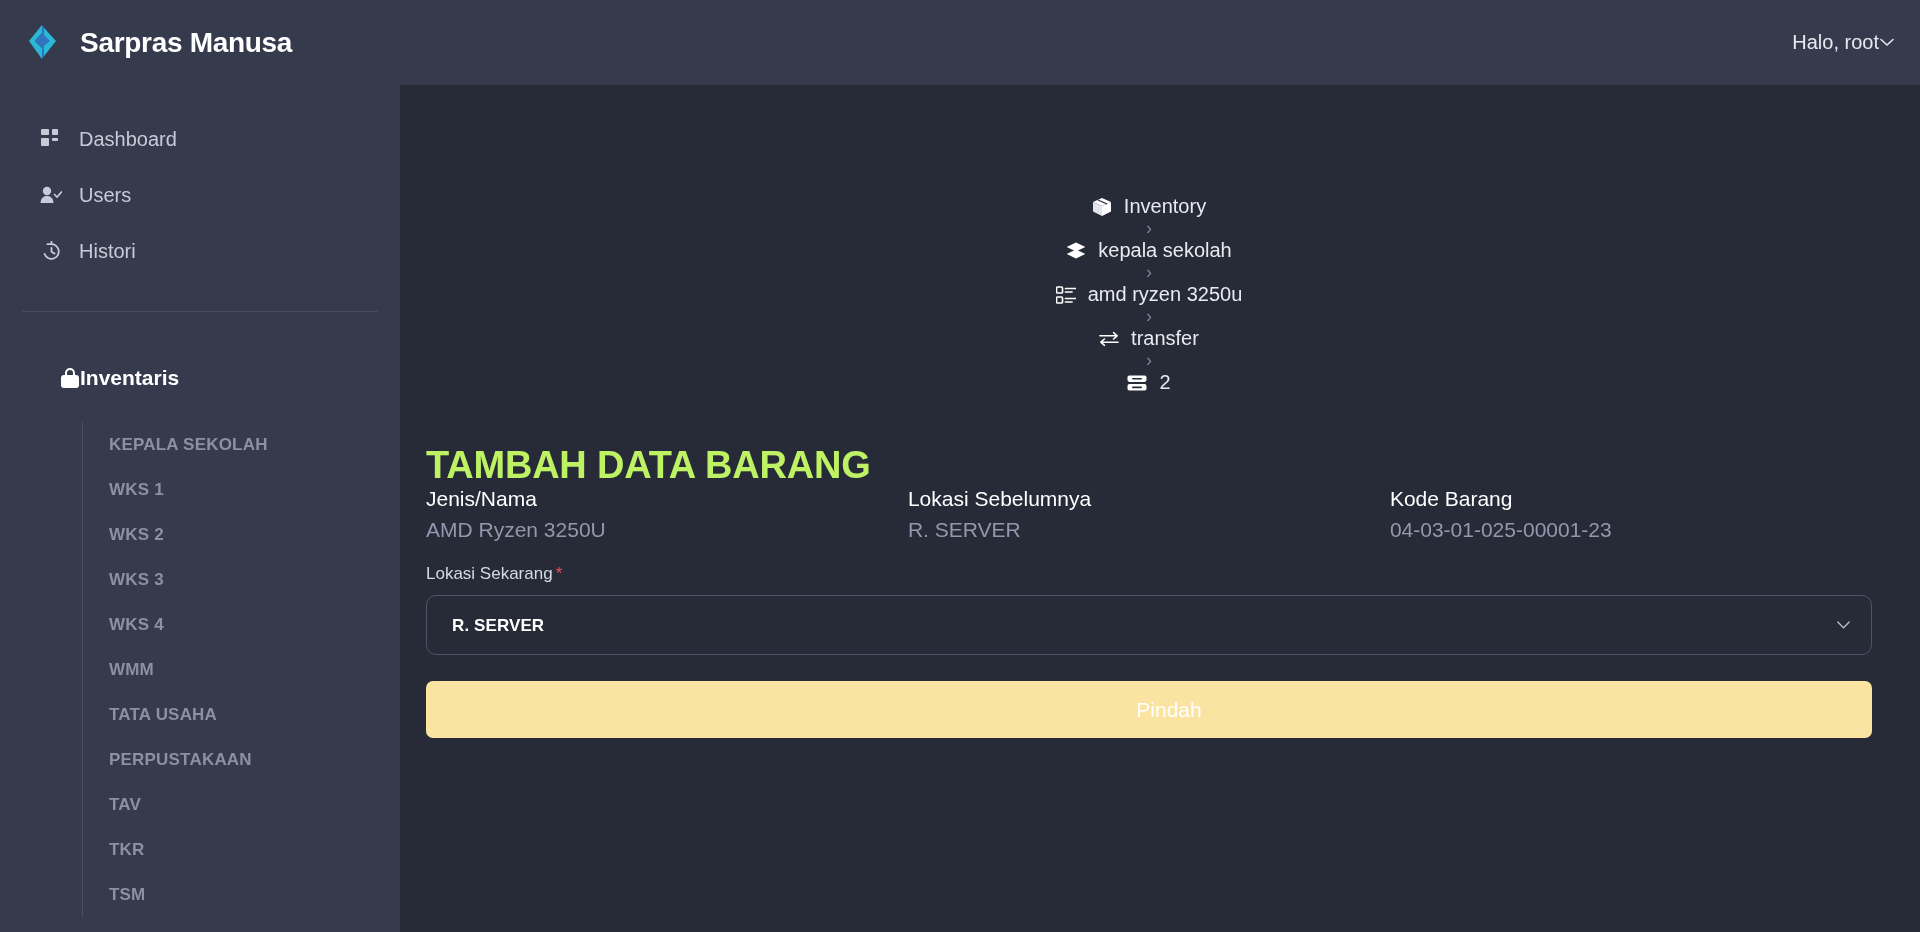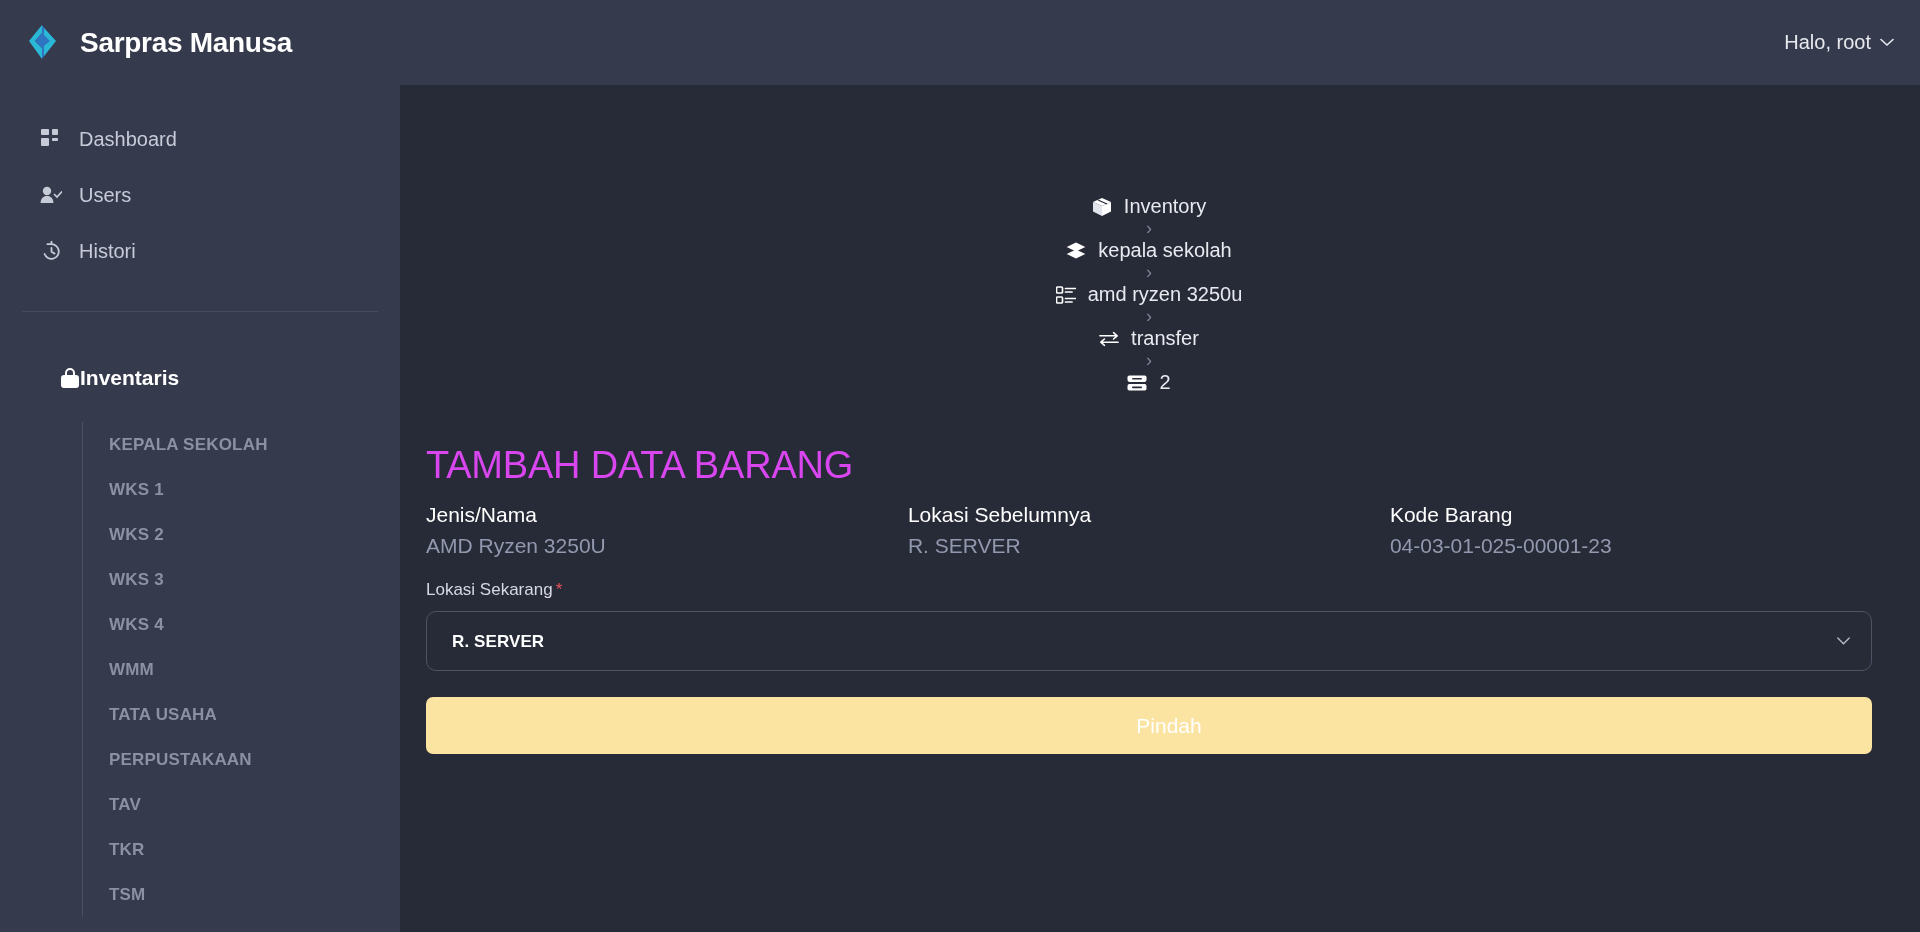--- a/index.html
+++ b/index.html
@@ -21,21 +21,21 @@
     position: relative; z-index: 5;
   }
   .brand { display: flex; align-items: center; gap: 16px; }
   .brand-logo { width: 42px; height: 42px; display:block; }
   .brand-name {
     font-size: 28px; font-weight: bold; color: #ffffff;
     letter-spacing: -0.3px;
   }
   .topbar-spacer { flex: 1 1 auto; }
   .user-menu {
-    display: flex; align-items: center; gap: 9px;
+    display: flex; align-items: center; gap: 1px;
     color: #e8eaf0; font-size: 20px;
     cursor: pointer;
   }
   .chev { width: 14px; height: 9px; display:block; }
 
   
   .body-area { flex: 1 1 auto; display: flex; min-height: 0; }
 
   
   .sidebar {
@@ -91,23 +91,22 @@
     font-size: 20px; color: #e8eaf0;
     gap: 0;
     margin-bottom: 50px;
     flex-direction: column;
   }
   .bc-item { display: flex; align-items: center; gap: 12px; cursor: pointer; }
   .bc-item .bc-ico { width: 20px; height: 20px; display:flex; align-items:center; justify-content:center; }
   .bc-sep { color: #7e8398; font-size: 18px; margin: 0 17px; }
 
   .page-title {
-    font-size: 38px; font-weight: normal; color: #d946ef;
+    font-size: 38px; font-weight: bold; color: #bef264;
     letter-spacing: -0.2px;
-    margin-bottom: 16px;
   }
 
   .info-row {
     display: flex; align-items: flex-start;
     margin-bottom: 22px;
   }
   .info-col { flex: 0 0 33.33%; }
   .info-col.right { }
   .info-label { font-size: 21px; color: #ffffff; margin-bottom: 7px; }
   .info-value { font-size: 21px; color: #9298ae; }

